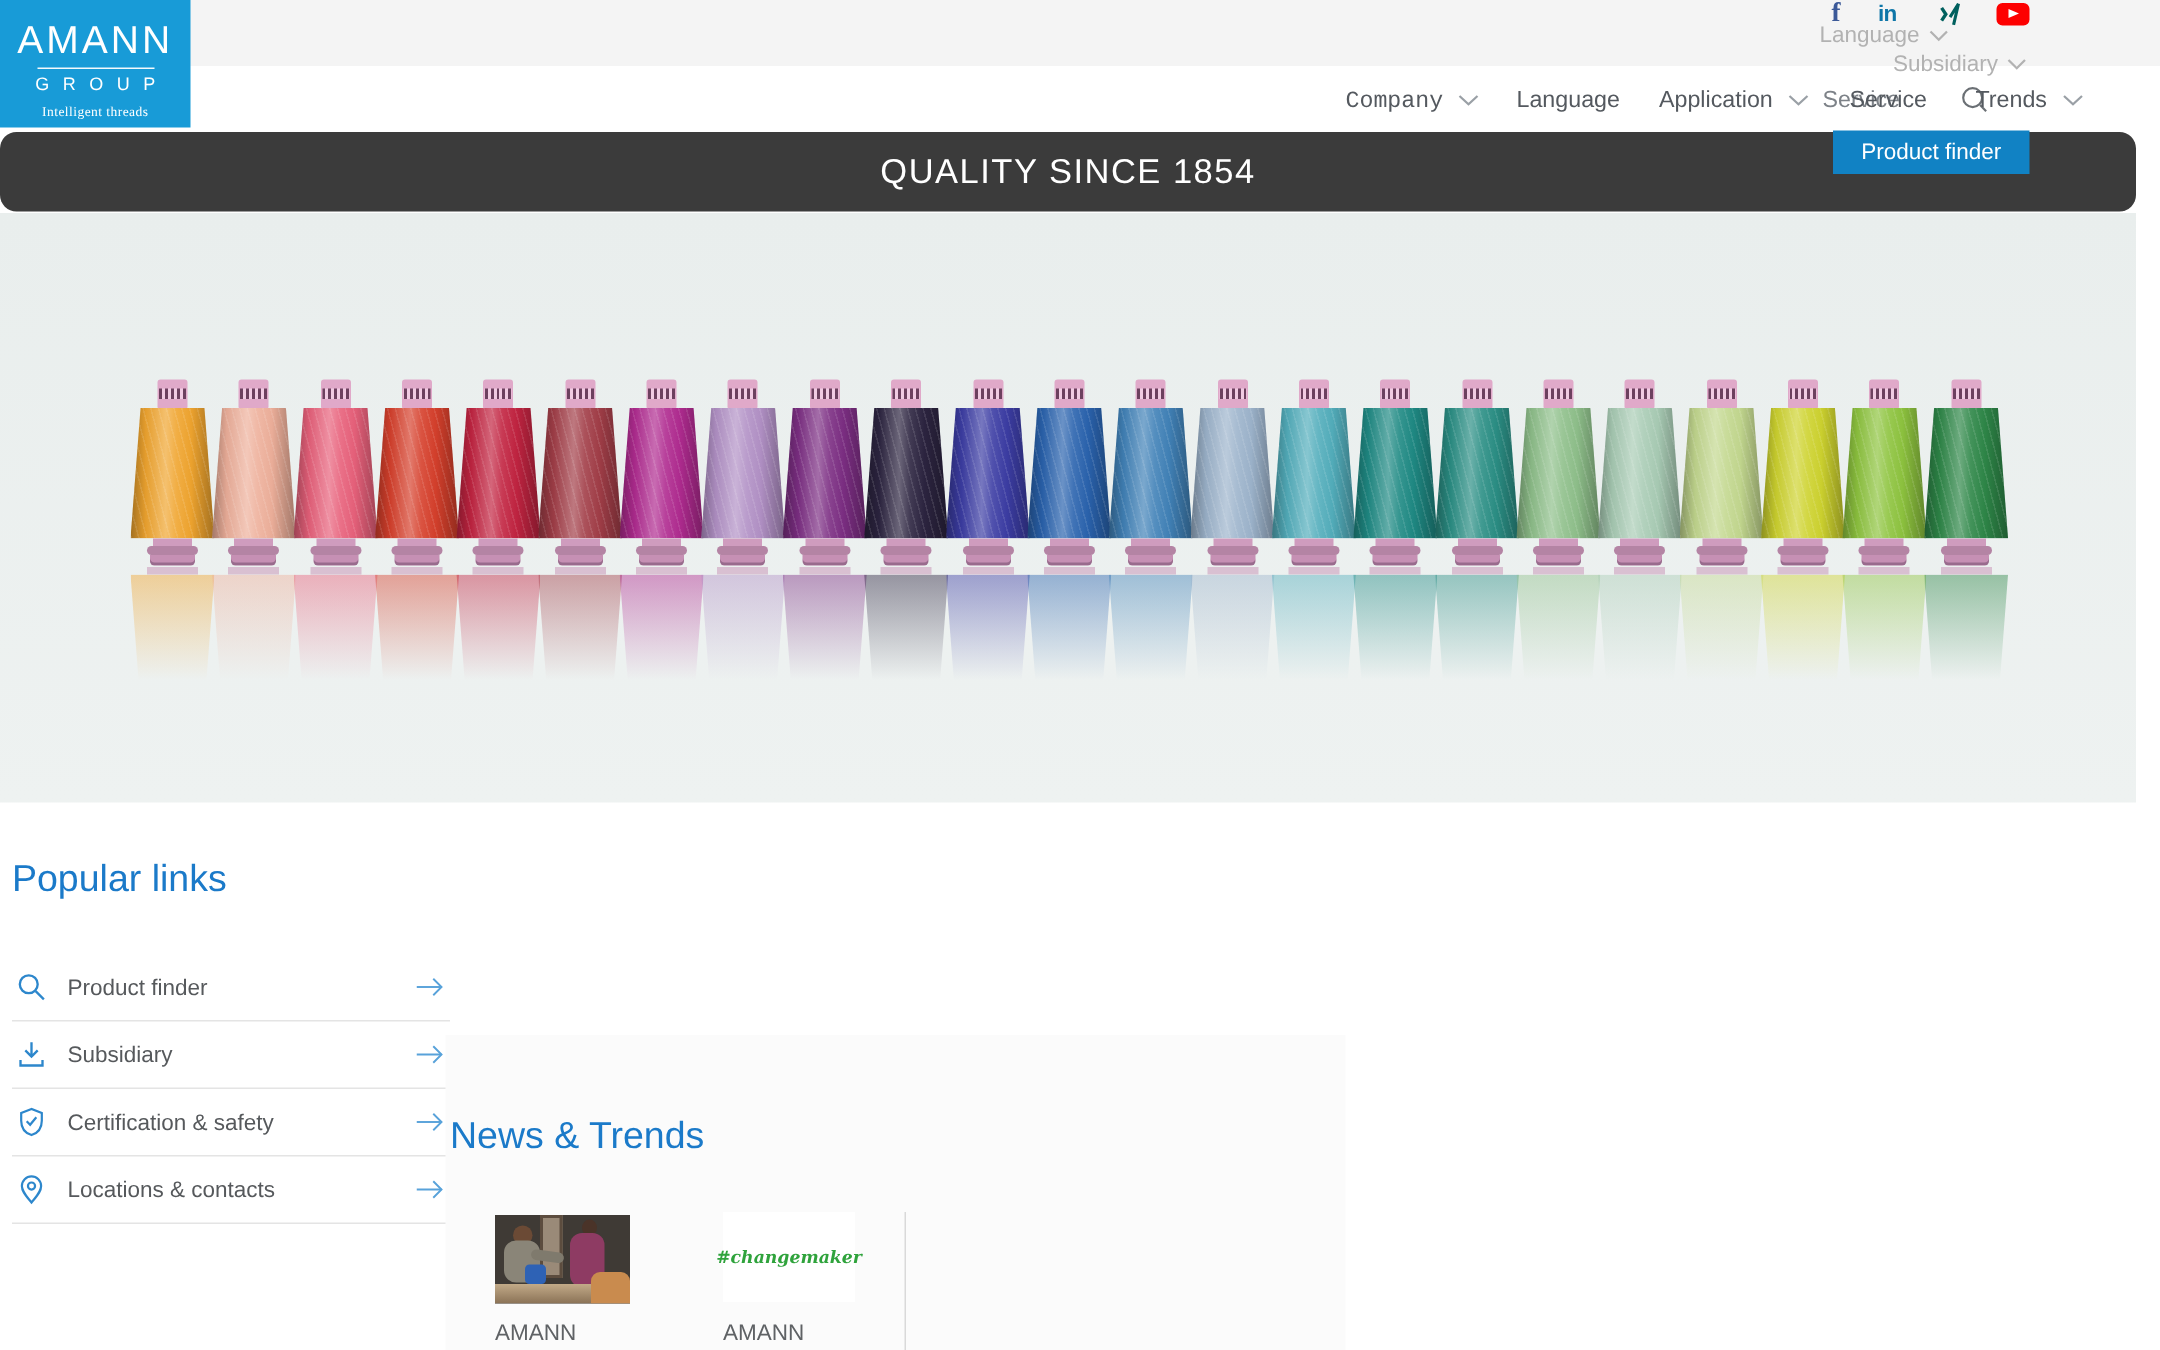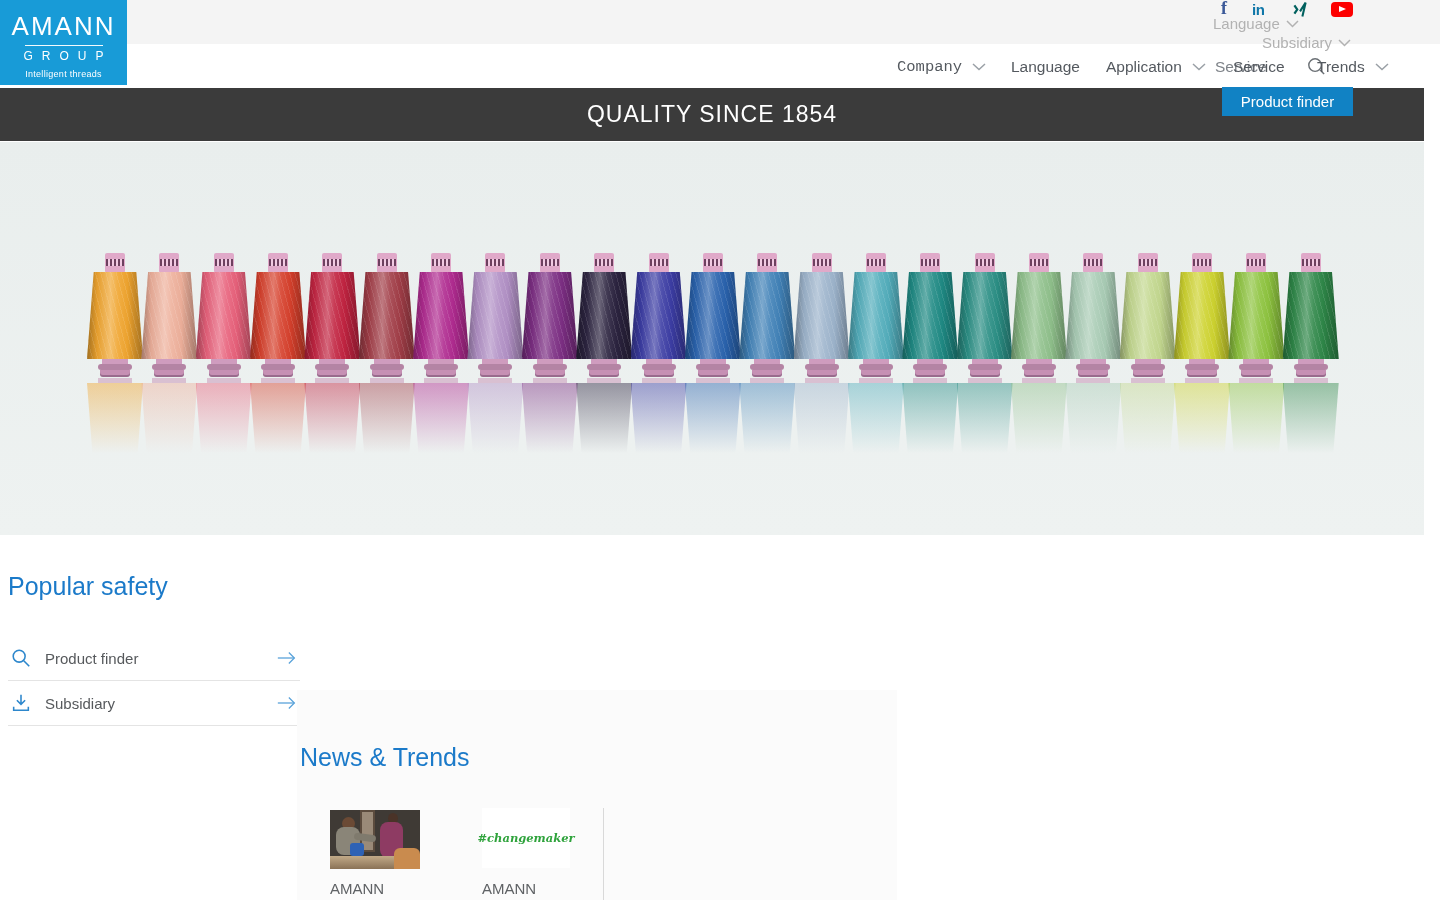--- a/index.html
+++ b/index.html
@@ -8,21 +8,21 @@
   .page { position:relative; width:1440px; height:900px; overflow:hidden; background:#fff; }
   [data-interactable="true"] { cursor:pointer; }
 
   
   .topstrip { position:absolute; left:0; top:0; width:1440px; height:44px; background:#f4f4f4; }
   .logo { position:absolute; left:0; top:0; width:127px; height:85px; background:var(--brand-blue);
           color:#fff; text-align:center; padding-top:13px; z-index:5; }
   .logo-amann { font-size:26px; letter-spacing:2px; font-weight:400; line-height:1; }
   .logo-rule  { width:78px; height:1px; background:rgba(255,255,255,.95); margin:6px auto 4px; }
   .logo-group { font-size:12px; letter-spacing:9px; text-indent:9px; line-height:1; }
-  .logo-tag   { font-size:9px; margin-top:7px; letter-spacing:.3px; }
+  .logo-tag   { font-size:9px; margin-top:7px; letter-spacing:.3px;font-family:Liberation Serif, serif; }
 
   
   .soc { position:absolute; top:-2px; height:20px; line-height:20px; font-weight:bold; }
   .soc-fb { left:1221px; color:var(--facebook-blue); font-size:18px; font-family:"Liberation Serif",serif; }
   .soc-in { left:1252px; color:var(--linkedin-blue); font-size:15px; letter-spacing:-.5px; top:0; }
   .soc-xing { left:1293px; top:2px; }
   .soc-yt { left:1331px; top:2px; width:22px; height:15px; background:var(--youtube-red); border-radius:4px; }
   .soc-yt::after { content:''; position:absolute; left:8px; top:4px; border-left:7px solid #fff;
                    border-top:3.5px solid transparent; border-bottom:3.5px solid transparent; }
   .toplink { position:absolute; color:var(--muted-text); font-size:15px; display:flex; align-items:center; gap:6px; }
@@ -35,21 +35,21 @@
   .nav-company { left:897px;font-family:Liberation Mono, monospace; }
   .nav-products { left:1011px; }
   .nav-application { left:1106px; }
   .nav-service-ghost { left:1215px; color:#7d8288; }
   .nav-service { left:1233px; }
   .nav-career { left:1317px; }
   .nav-search { position:absolute; left:1307px; top:57px; }
 
   
   .banner { position:absolute; left:0; top:88px; width:1424px; height:53px; background:var(--banner-bg);
-            color:#fff; text-align:center; line-height:53px; font-size:23px; letter-spacing:1px; }
+            color:#fff; text-align:center; line-height:53px; font-size:23px; letter-spacing:1px;border-radius:11px; }
   .pf-btn { position:absolute; left:1222px; top:87px; width:131px; height:29px; background:var(--button-blue);
             color:#fff; font-size:15px; border:none; z-index:6; font-family:inherit; }
 
   
   .hero { position:absolute; left:0; top:142px; width:1424px; height:393px;
           background:linear-gradient(180deg,var(--hero-bg) 0%, #eef2f1 100%); overflow:hidden; }
   .spool { position:absolute; width:58px; height:250px; top:111px; }
   .spool-cap { position:absolute; left:19px; top:0; width:20px; height:20px; background:#e0a9c9; border-radius:2px; overflow:hidden; }
   .spool-cap::after { content:''; position:absolute; left:1px; right:1px; top:6px; height:7px;
         background:repeating-linear-gradient(90deg, rgba(60,20,50,.7) 0 2px, rgba(242,205,228,.95) 2px 4px); }
@@ -380,21 +380,21 @@
           <div class="spool-body" data-interactable="false" style="background:#2e8748"></div>
           <div class="spool-neck" data-interactable="false"></div>
           <div class="spool-flange" data-interactable="false"></div>
           <div class="spool-foot" data-interactable="false"></div>
           <div class="spool-reflect-base" data-interactable="false"></div>
           <div class="spool-reflection" data-interactable="false" style="background:linear-gradient(180deg,#2e8748 0%,#2e874800 80%)"></div>
         </div>
       </div>
   </div>
 
-  <h2 class="section-title popular-title" data-interactable="false">Popular safety</h2>
+  <h2 class="section-title popular-title" data-interactable="false">Popular links</h2>
   <div class="plist" data-interactable="false">
 
     <div class="plist-row" data-interactable="true">
       <svg class="plist-icon icn" data-interactable="false" viewBox="0 0 24 24">
           <circle cx="10" cy="10" r="6.5" stroke="#2d87cc" stroke-width="1.7" fill="none"></circle>
           <line x1="15" y1="15" x2="21" y2="21" stroke="#2d87cc" stroke-width="1.7"></line>
         </svg>
       <span class="plist-label" data-interactable="false">Product finder</span>
       <svg class="plist-arrow icn" data-interactable="false" viewBox="0 0 24 16">
           <line x1="2" y1="8" x2="20" y2="8" stroke="#58a2da" stroke-width="1.4"></line>
@@ -407,21 +407,43 @@
           <path d="M12 3 L12 13 M7.5 9 L12 13.5 L16.5 9" stroke="#2d87cc" stroke-width="1.7" fill="none"></path>
           <path d="M4 16 L4 20 L20 20 L20 16" stroke="#2d87cc" stroke-width="1.7" fill="none"></path>
         </svg>
       <span class="plist-label" data-interactable="false">Subsidiary</span>
       <svg class="plist-arrow icn" data-interactable="false" viewBox="0 0 24 16">
           <line x1="2" y1="8" x2="20" y2="8" stroke="#58a2da" stroke-width="1.4"></line>
           <path d="M14 2 L20 8 L14 14" stroke="#58a2da" stroke-width="1.4" fill="none"></path>
         </svg>
     </div>
 
-
+    <div class="plist-row" data-interactable="true">
+      <svg class="plist-icon icn" data-interactable="false" viewBox="0 0 24 24">
+          <path d="M12 2.5 L4.5 5.5 L4.5 11 C4.5 16.5 7.5 20 12 21.5 C16.5 20 19.5 16.5 19.5 11 L19.5 5.5 Z" stroke="#2d87cc" stroke-width="1.6" fill="none"></path>
+          <path d="M8.5 11.5 L11 14 L15.5 8.5" stroke="#2d87cc" stroke-width="1.6" fill="none"></path>
+        </svg>
+      <span class="plist-label" data-interactable="false">Certification &amp; safety</span>
+      <svg class="plist-arrow icn" data-interactable="false" viewBox="0 0 24 16">
+          <line x1="2" y1="8" x2="20" y2="8" stroke="#58a2da" stroke-width="1.4"></line>
+          <path d="M14 2 L20 8 L14 14" stroke="#58a2da" stroke-width="1.4" fill="none"></path>
+        </svg>
+    </div>
+
+    <div class="plist-row" data-interactable="true">
+      <svg class="plist-icon icn" data-interactable="false" viewBox="0 0 24 24">
+          <path d="M12 21.5 C8 16.5 5 13.5 5 9.5 A7 7 0 1 1 19 9.5 C19 13.5 16 16.5 12 21.5 Z" stroke="#2d87cc" stroke-width="1.6" fill="none"></path>
+          <circle cx="12" cy="9.5" r="2.6" stroke="#2d87cc" stroke-width="1.6" fill="none"></circle>
+        </svg>
+      <span class="plist-label" data-interactable="false">Locations &amp; contacts</span>
+      <svg class="plist-arrow icn" data-interactable="false" viewBox="0 0 24 16">
+          <line x1="2" y1="8" x2="20" y2="8" stroke="#58a2da" stroke-width="1.4"></line>
+          <path d="M14 2 L20 8 L14 14" stroke="#58a2da" stroke-width="1.4" fill="none"></path>
+        </svg>
+    </div>
 
 
   </div>
 
   <div class="news-panel" data-interactable="false"></div>
   <h2 class="section-title news-title" data-interactable="false">News &amp; Trends</h2>
 
   <div class="news-card1-img" data-interactable="true">
     <div class="np np-door" data-interactable="false"></div>
     <div class="np np-hair" data-interactable="false"></div>

